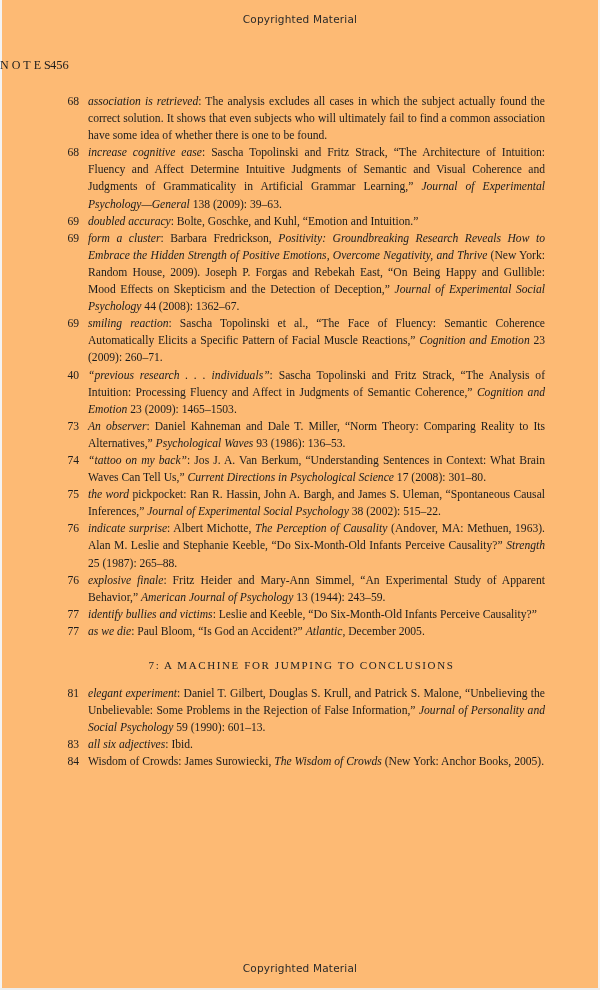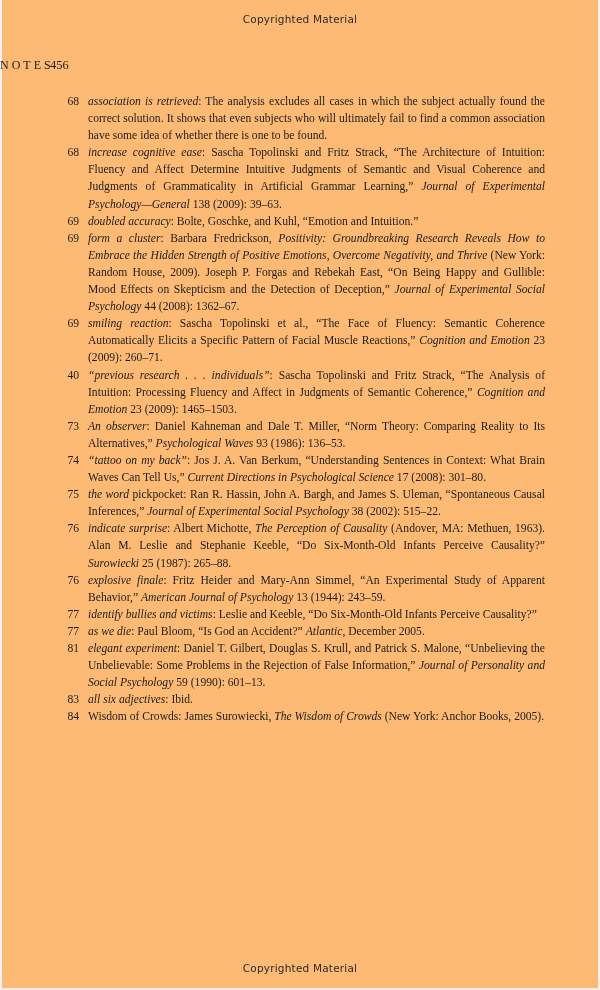--- a/index.html
+++ b/index.html
@@ -107,34 +107,35 @@
       <div class="note">
         <span class="note-num">74</span>
         <span class="note-body"><span class="it">“tattoo on my back”</span><span>: Jos J. A. Van Berkum, “Understanding Sentences in Context: What Brain Waves Can Tell Us,” </span><span class="it">Current Directions in Psychological Science</span><span> 17 (2008): 301–80.</span></span>
       </div>
       <div class="note">
         <span class="note-num">75</span>
         <span class="note-body"><span class="it">the word</span><span> pickpocket: Ran R. Hassin, John A. Bargh, and James S. Uleman, “Spontaneous Causal Inferences,” </span><span class="it">Journal of Experimental Social Psychology</span><span> 38 (2002): 515–22.</span></span>
       </div>
       <div class="note">
         <span class="note-num">76</span>
-        <span class="note-body"><span class="it">indicate surprise</span><span>: Albert Michotte, </span><span class="it">The Perception of Causality</span><span> (Andover, MA: Methuen, 1963). Alan M. Leslie and Stephanie Keeble, “Do Six-Month-Old Infants Perceive Causality?” </span><span class="it">Surowiecki</span><span> 25 (1987): 265–88.</span></span>
+        <span class="note-body"><span class="it">indicate surprise</span><span>: Albert Michotte, </span><span class="it">The Perception of Causality</span><span> (Andover, MA: Methuen, 1963). Alan M. Leslie and Stephanie Keeble, “Do Six-Month-Old Infants Perceive Causality?” </span><span class="it">Strength</span><span> 25 (1987): 265–88.</span></span>
       </div>
       <div class="note">
         <span class="note-num">76</span>
         <span class="note-body"><span class="it">explosive finale</span><span>: Fritz Heider and Mary-Ann Simmel, “An Experimental Study of Apparent Behavior,” </span><span class="it">American Journal of Psychology</span><span> 13 (1944): 243–59.</span></span>
       </div>
       <div class="note">
         <span class="note-num">77</span>
         <span class="note-body"><span class="it">identify bullies and victims</span><span>: Leslie and Keeble, “Do Six-Month-Old Infants Perceive Causality?”</span></span>
       </div>
       <div class="note">
         <span class="note-num">77</span>
         <span class="note-body"><span class="it">as we die</span><span>: Paul Bloom, “Is God an Accident?” </span><span class="it">Atlantic</span><span>, December 2005.</span></span>
       </div>
+      <div class="section-heading">7: A MACHINE FOR JUMPING TO CONCLUSIONS</div>
       <div class="note">
         <span class="note-num">81</span>
         <span class="note-body"><span class="it">elegant experiment</span><span>: Daniel T. Gilbert, Douglas S. Krull, and Patrick S. Malone, “Unbelieving the Unbelievable: Some Problems in the Rejection of False Information,” </span><span class="it">Journal of Personality and Social Psychology</span><span> 59 (1990): 601–13.</span></span>
       </div>
       <div class="note">
         <span class="note-num">83</span>
         <span class="note-body"><span class="it">all six adjectives</span><span>: Ibid.</span></span>
       </div>
       <div class="note">
         <span class="note-num">84</span>

